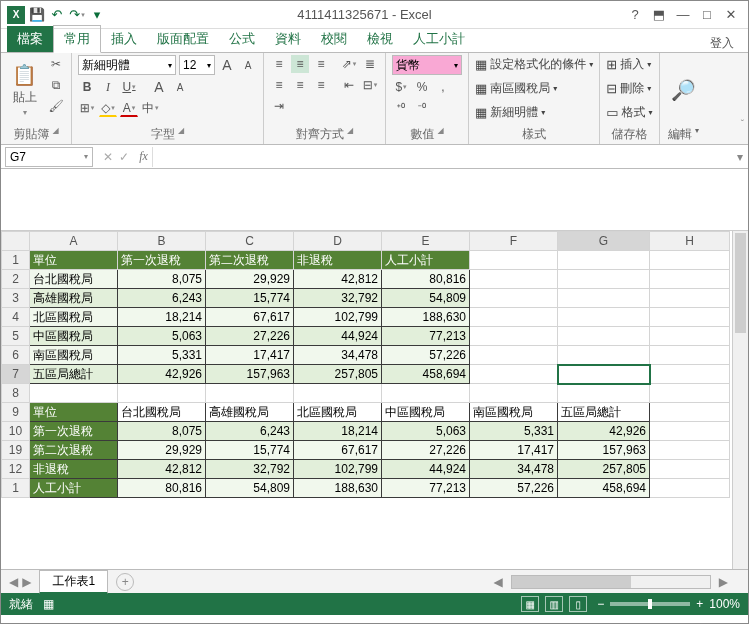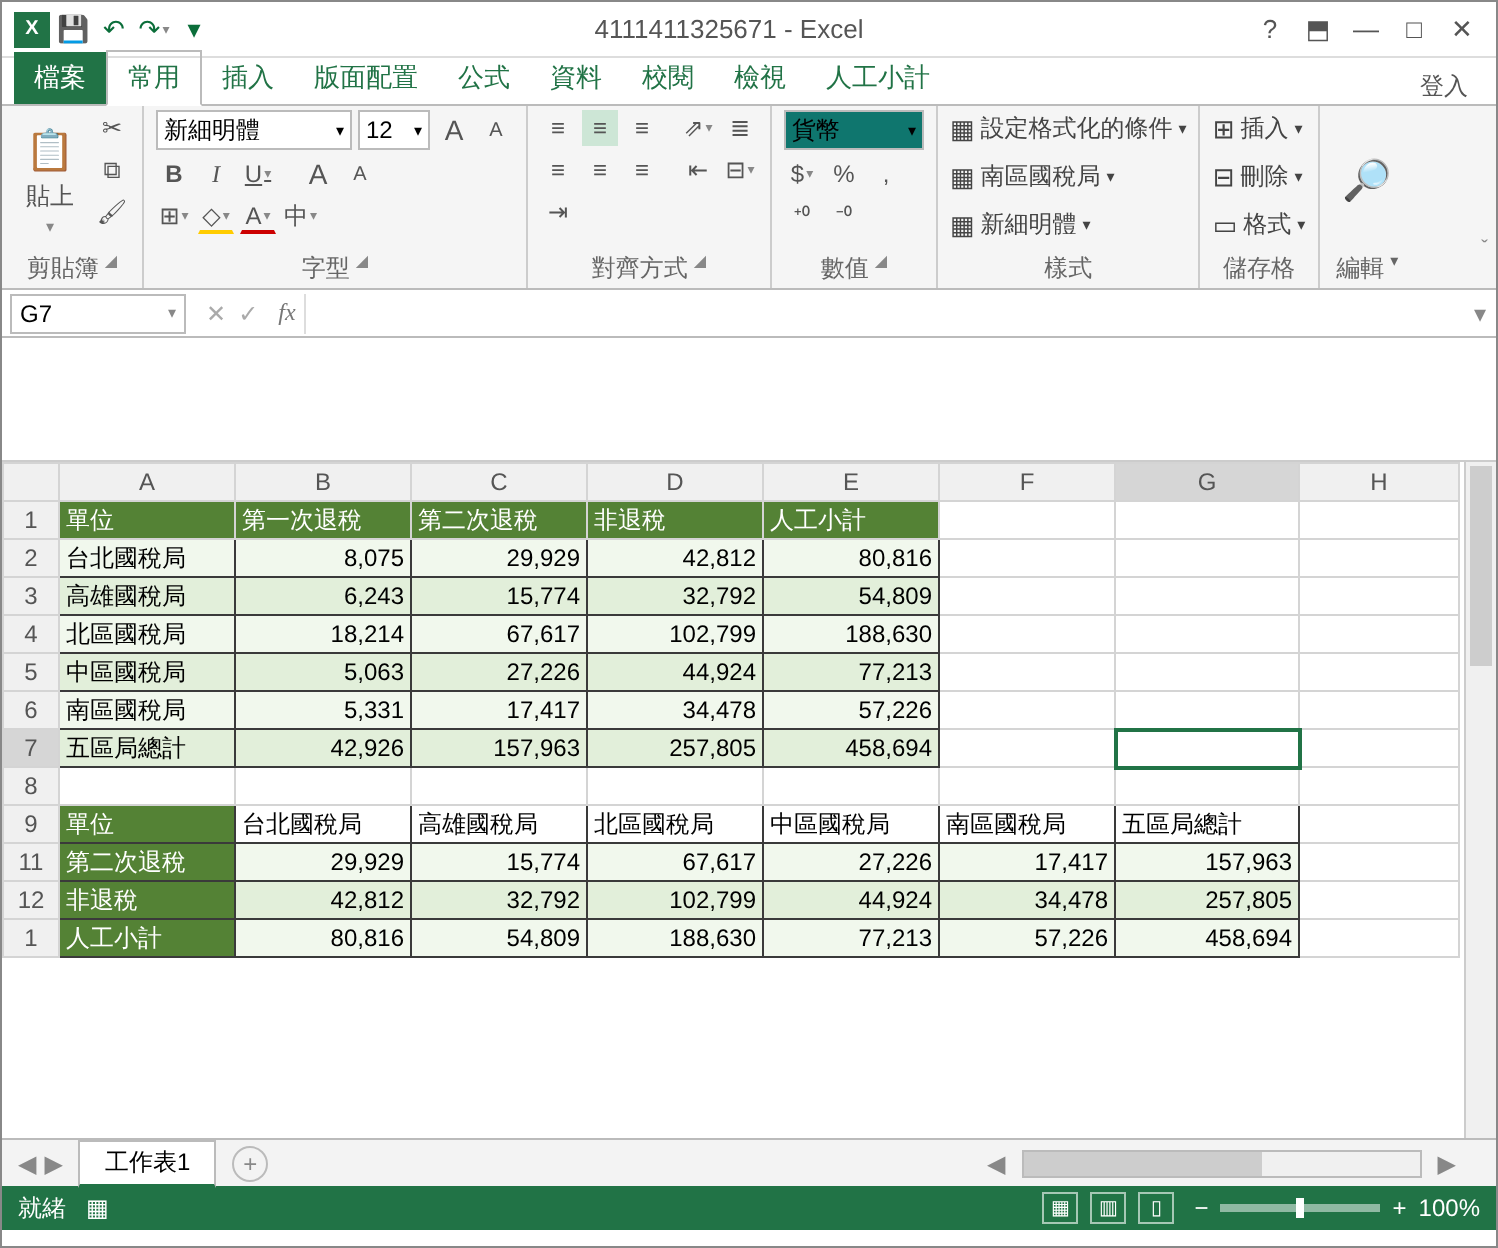--- a/index.html
+++ b/index.html
@@ -26,21 +26,21 @@
 .bigbtn .ic{font-size:20px;}
 .col{display:flex;flex-direction:column;gap:3px;}
 .row{display:flex;gap:3px;align-items:center;}
 .smbtn{min-width:18px;height:18px;display:flex;align-items:center;justify-content:center;border:1px solid transparent;color:#555;font-size:12px;}
 .smbtn.b{font-weight:bold;}
 .smbtn.i{font-style:italic;font-family:serif;}
 .smbtn.u{text-decoration:underline;}
 .dd-ar::after{content:"▾";font-size:7px;color:#888;margin-left:1px;}
 .fontsel{border:1px solid #bbb;background:#fff;height:20px;width:98px;padding:0 3px;display:flex;align-items:center;justify-content:space-between;}
 .sizesel{border:1px solid #bbb;background:#fff;height:20px;width:36px;padding:0 3px;display:flex;align-items:center;justify-content:space-between;}
-.numfmt{border:1px solid #bbb;background:#0f766e;height:20px;width:70px;padding:0 3px;display:flex;align-items:center;justify-content:space-between;}
+.numfmt{border:1px solid #bbb;background:#f9a8d4;height:20px;width:70px;padding:0 3px;display:flex;align-items:center;justify-content:space-between;}
 .ul-red{border-bottom:2px solid #c00;}
 .ul-yel{border-bottom:2px solid #fc0;}
 .txtbtn{display:flex;align-items:center;gap:3px;color:#444;height:18px;white-space:nowrap;}
 .txtbtn .ic{font-size:13px;}
 .collapse{position:absolute;right:4px;top:118px;color:#888;font-size:10px;}
 .fxbar{height:24px;border-bottom:1px solid #bbb;display:flex;align-items:center;}
 .namebox{width:88px;height:20px;border:1px solid #bbb;margin:0 4px;display:flex;align-items:center;justify-content:space-between;padding:0 4px;}
 .fxbtns{display:flex;gap:6px;padding:0 6px;color:#aaa;}
 .fxlabel{font-style:italic;font-family:serif;color:#777;padding:0 4px;}
 .fxinput{flex:1;height:20px;border-left:1px solid #ddd;}
@@ -413,21 +413,32 @@
           <td class="hdr-g txt " style="border:1px solid #3a3a3a;">單位</td>
           <td class=" txt " style="border:1px solid #3a3a3a;">台北國稅局</td>
           <td class=" txt " style="border:1px solid #3a3a3a;">高雄國稅局</td>
           <td class=" txt " style="border:1px solid #3a3a3a;">北區國稅局</td>
           <td class=" txt " style="border:1px solid #3a3a3a;">中區國稅局</td>
           <td class=" txt " style="border:1px solid #3a3a3a;">南區國稅局</td>
           <td class=" txt " style="border:1px solid #3a3a3a;">五區局總計</td>
           <td class="  " style=""></td>
         </tr>
         <tr>
-          <th class="rowh">11</th>
+          <th class="rowh">10</th>
+          <td class="hdr-g txt " style="border:1px solid #3a3a3a;">第一次退稅</td>
+          <td class="alt0 num " style="border:1px solid #3a3a3a;">8,075</td>
+          <td class="alt0 num " style="border:1px solid #3a3a3a;">6,243</td>
+          <td class="alt0 num " style="border:1px solid #3a3a3a;">18,214</td>
+          <td class="alt0 num " style="border:1px solid #3a3a3a;">5,063</td>
+          <td class="alt0 num " style="border:1px solid #3a3a3a;">5,331</td>
+          <td class="alt0 num " style="border:1px solid #3a3a3a;">42,926</td>
+          <td class="  " style=""></td>
+        </tr>
+        <tr>
+          <th class="rowh">19</th>
           <td class="hdr-g txt " style="border:1px solid #3a3a3a;">第二次退稅</td>
           <td class="alt1 num " style="border:1px solid #3a3a3a;">29,929</td>
           <td class="alt1 num " style="border:1px solid #3a3a3a;">15,774</td>
           <td class="alt1 num " style="border:1px solid #3a3a3a;">67,617</td>
           <td class="alt1 num " style="border:1px solid #3a3a3a;">27,226</td>
           <td class="alt1 num " style="border:1px solid #3a3a3a;">17,417</td>
           <td class="alt1 num " style="border:1px solid #3a3a3a;">157,963</td>
           <td class="  " style=""></td>
         </tr>
         <tr>

